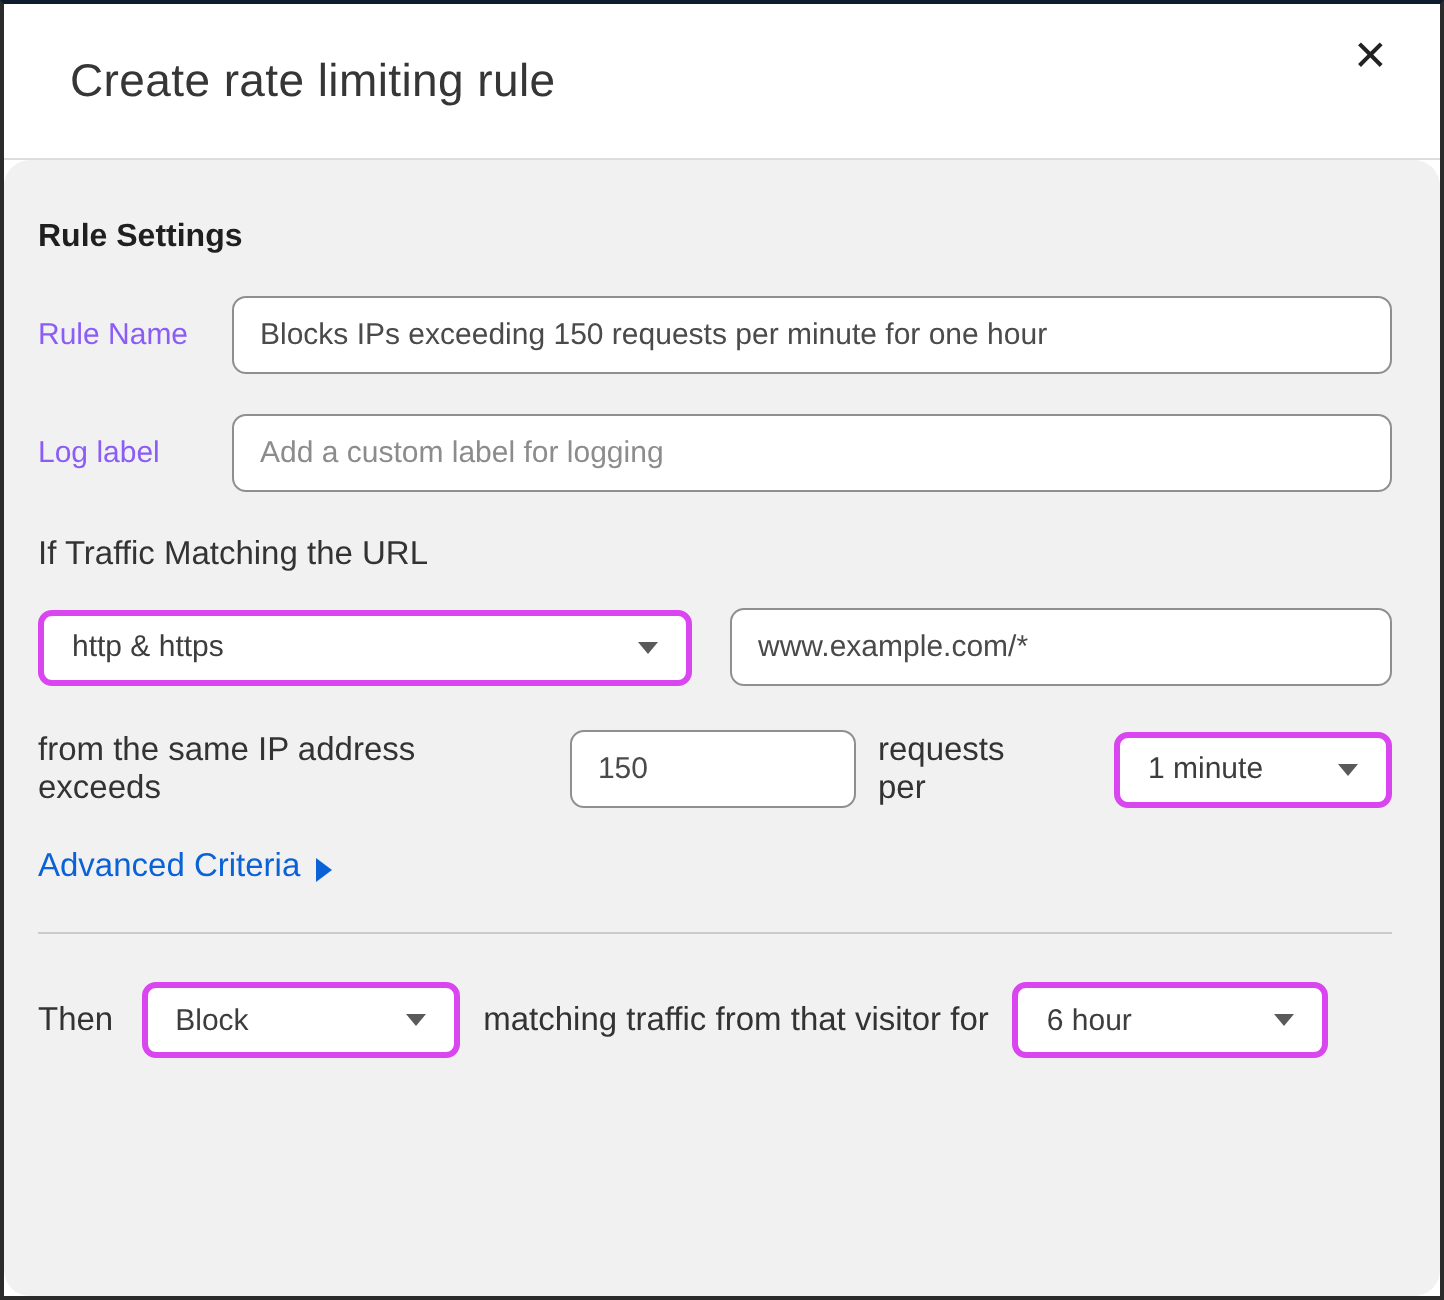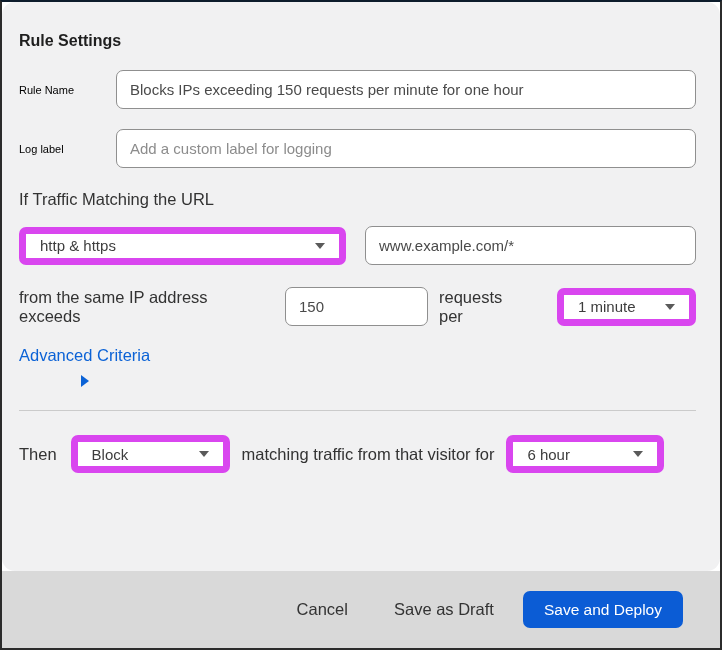--- a/index.html
+++ b/index.html
@@ -32,56 +32,56 @@
   .body {
     flex: 1 1 auto; background: #f1f1f2;
     padding: 0 24px 0 17px;
     overflow: hidden;
     border-radius: 13px;
   }
 
   .section-heading { margin-top: 30px; font-size: 16px; font-weight: 700; color: #1f1f1f; }
 
   .form-row { display: flex; align-items: center; margin-top: 20px; }
-  .field-label { width: 97px; font-size: 11px; color: #000000; flex: 0 0 auto; }
+  .field-label { width: 97px; font-size: 15px; color: #8b5cf6; flex: 0 0 auto; }
 
   .text-input {
     height: 39px; border: 1px solid #8f8f8f; border-radius: 7px;
     background: #fff; padding: 14px 13px; font-size: 15px; color: #4a4a4a;
     font-family: "Liberation Sans", sans-serif; width: 100%;
   }
   .text-input::placeholder { color: #8c8c8c; opacity: 1; }
   .grow { flex: 1 1 auto; }
 
   .plain-text { font-size: 16.5px; color: #333; }
   .intro-text { margin-top: 22px; font-size: 16.5px; color: #333; }
 
   .select-box {
-    height: 38px; border: 7px solid #d946ef; border-radius: 7px;
+    height: 38px; border: 3px solid #d946ef; border-radius: 7px;
     background: #fff; display: flex; align-items: center;
     padding: 0 14px; font-size: 15px; color: #3d3d3d; cursor: pointer;
     flex: 0 0 auto;
   }
   .select-box .caret {
     margin-left: auto; width: 0; height: 0;
     border-left: 5px solid transparent; border-right: 5px solid transparent;
     border-top: 6px solid #5a5a5a;
   }
 
   .url-row { margin-top: 17px; display: flex; align-items: center; gap: 19px; }
   .scheme-select { width: 327px; }
   .threshold-row { margin-top: 22px; display: flex; align-items: center; }
   .threshold-input { width: 143px; margin-left: 16px; flex: 0 0 auto; }
   .per-text { margin-left: 11px; }
   .period-select { width: 139px; margin-left: 28px; }
 
   .advanced-link {
     margin-top: 20px; display: inline-flex; align-items: center; gap: 8px;
     background: none; border: none; cursor: pointer;
-    font-size: 16.5px; color: #0b62d6; font-family: "Liberation Sans", sans-serif; flex-direction: column;
+    font-size: 16.5px; color: #0b62d6; font-family: "Liberation Sans", sans-serif;
   }
   .advanced-link .tri {
     width: 0; height: 0;
     border-top: 6px solid transparent; border-bottom: 6px solid transparent;
     border-left: 8px solid #0b62d6; margin-top: 2px;
   }
 
   .divider { margin-top: 23px; border: none; border-top: 1px solid #cbcbcb; }
 
   .then-row { margin-top: 24px; display: flex; align-items: center; }
@@ -105,20 +105,24 @@
     background: #0b5cd5; color: #fff; border: none; border-radius: 7px;
     height: 37px; padding: 0 21px; font-size: 15.5px; cursor: pointer;
     font-family: "Liberation Sans", sans-serif;
   }
 </style>
 </head>
 <body>
 
 <div class="modal">
 
+  <div class="header">
+    <div class="title">Create rate limiting rule</div>
+    <button class="close-btn">✕</button>
+  </div>
 
   <div class="body">
 
     <div class="section-heading">Rule Settings</div>
 
     <div class="form-row">
       <label class="field-label">Rule Name</label>
       <input type="text" class="text-input grow" value="Blocks IPs exceeding 150 requests per minute for one hour" style="">
     </div>
 
@@ -162,19 +166,14 @@
       </div>
       <span class="plain-text then-middle">matching traffic from that visitor for</span>
       <div class="select-box duration-select">
         <span>6 hour</span>
         <span class="caret"></span>
       </div>
     </div>
 
   </div>
 
-  <div class="footer">
-    <button class="text-btn cancel-btn">Cancel</button>
-    <button class="text-btn draft-btn">Save as Draft</button>
-    <button class="primary-btn">Save and Deploy</button>
-  </div>
 
 </div>
 
 </body></html>

